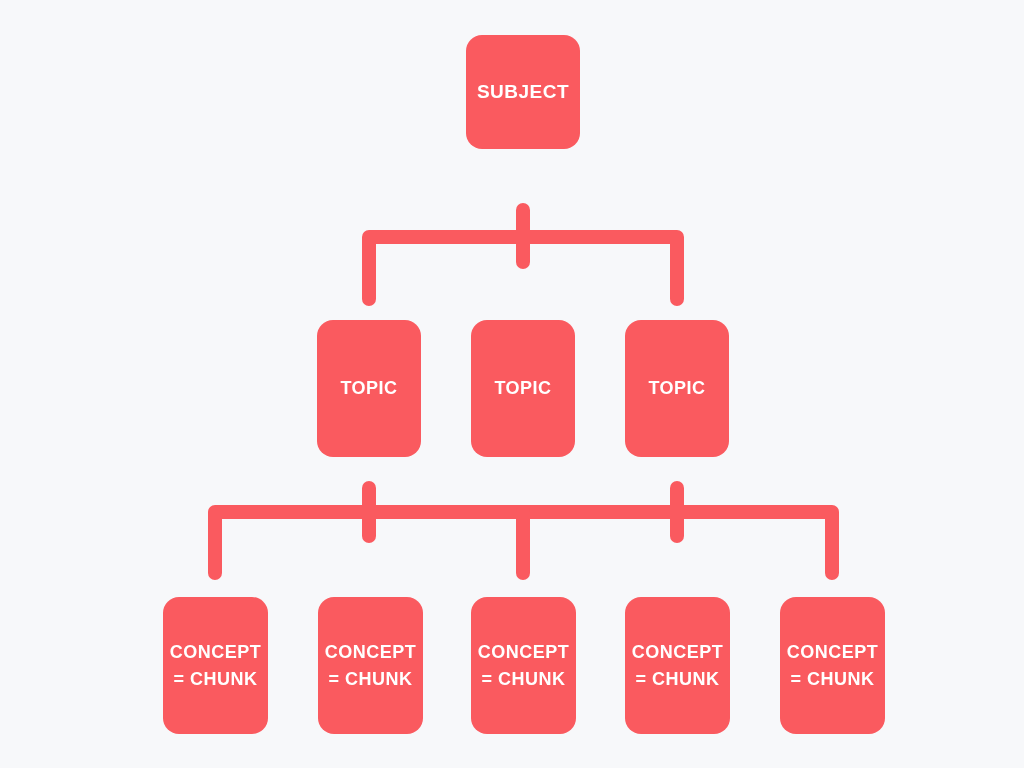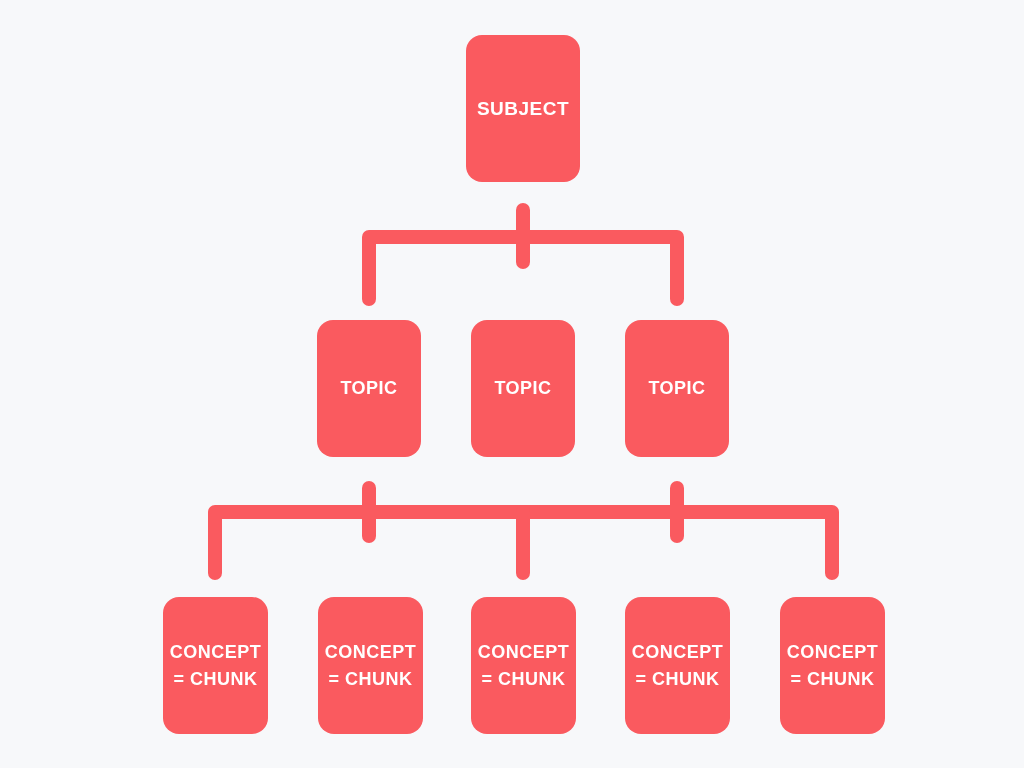--- a/index.html
+++ b/index.html
@@ -43,21 +43,21 @@
     align-items: center;
     justify-content: center;
     text-align: center;
     letter-spacing: 0.5px;
     box-sizing: border-box;
   }
   .node .label {
     white-space: pre-line;
     line-height: 1.45;
   }
-  .n-subject   { left: 466px; top: 35px;  width: 114px; height: 147px; font-size: 19px; }
+  .n-subject   { left: 466px; top: 35px;  width: 114px; height: 114px; font-size: 19px; }
   .n-topic-1   { left: 317px; top: 320px; width: 104px; height: 137px; font-size: 18px; }
   .n-topic-2   { left: 471px; top: 320px; width: 104px; height: 137px; font-size: 18px; }
   .n-topic-3   { left: 625px; top: 320px; width: 104px; height: 137px; font-size: 18px; }
   .n-concept-1 { left: 163px; top: 597px; width: 105px; height: 137px; font-size: 18px; }
   .n-concept-2 { left: 318px; top: 597px; width: 105px; height: 137px; font-size: 18px; }
   .n-concept-3 { left: 471px; top: 597px; width: 105px; height: 137px; font-size: 18px; }
   .n-concept-4 { left: 625px; top: 597px; width: 105px; height: 137px; font-size: 18px; }
   .n-concept-5 { left: 780px; top: 597px; width: 105px; height: 137px; font-size: 18px; }
 </style>
 </head>

